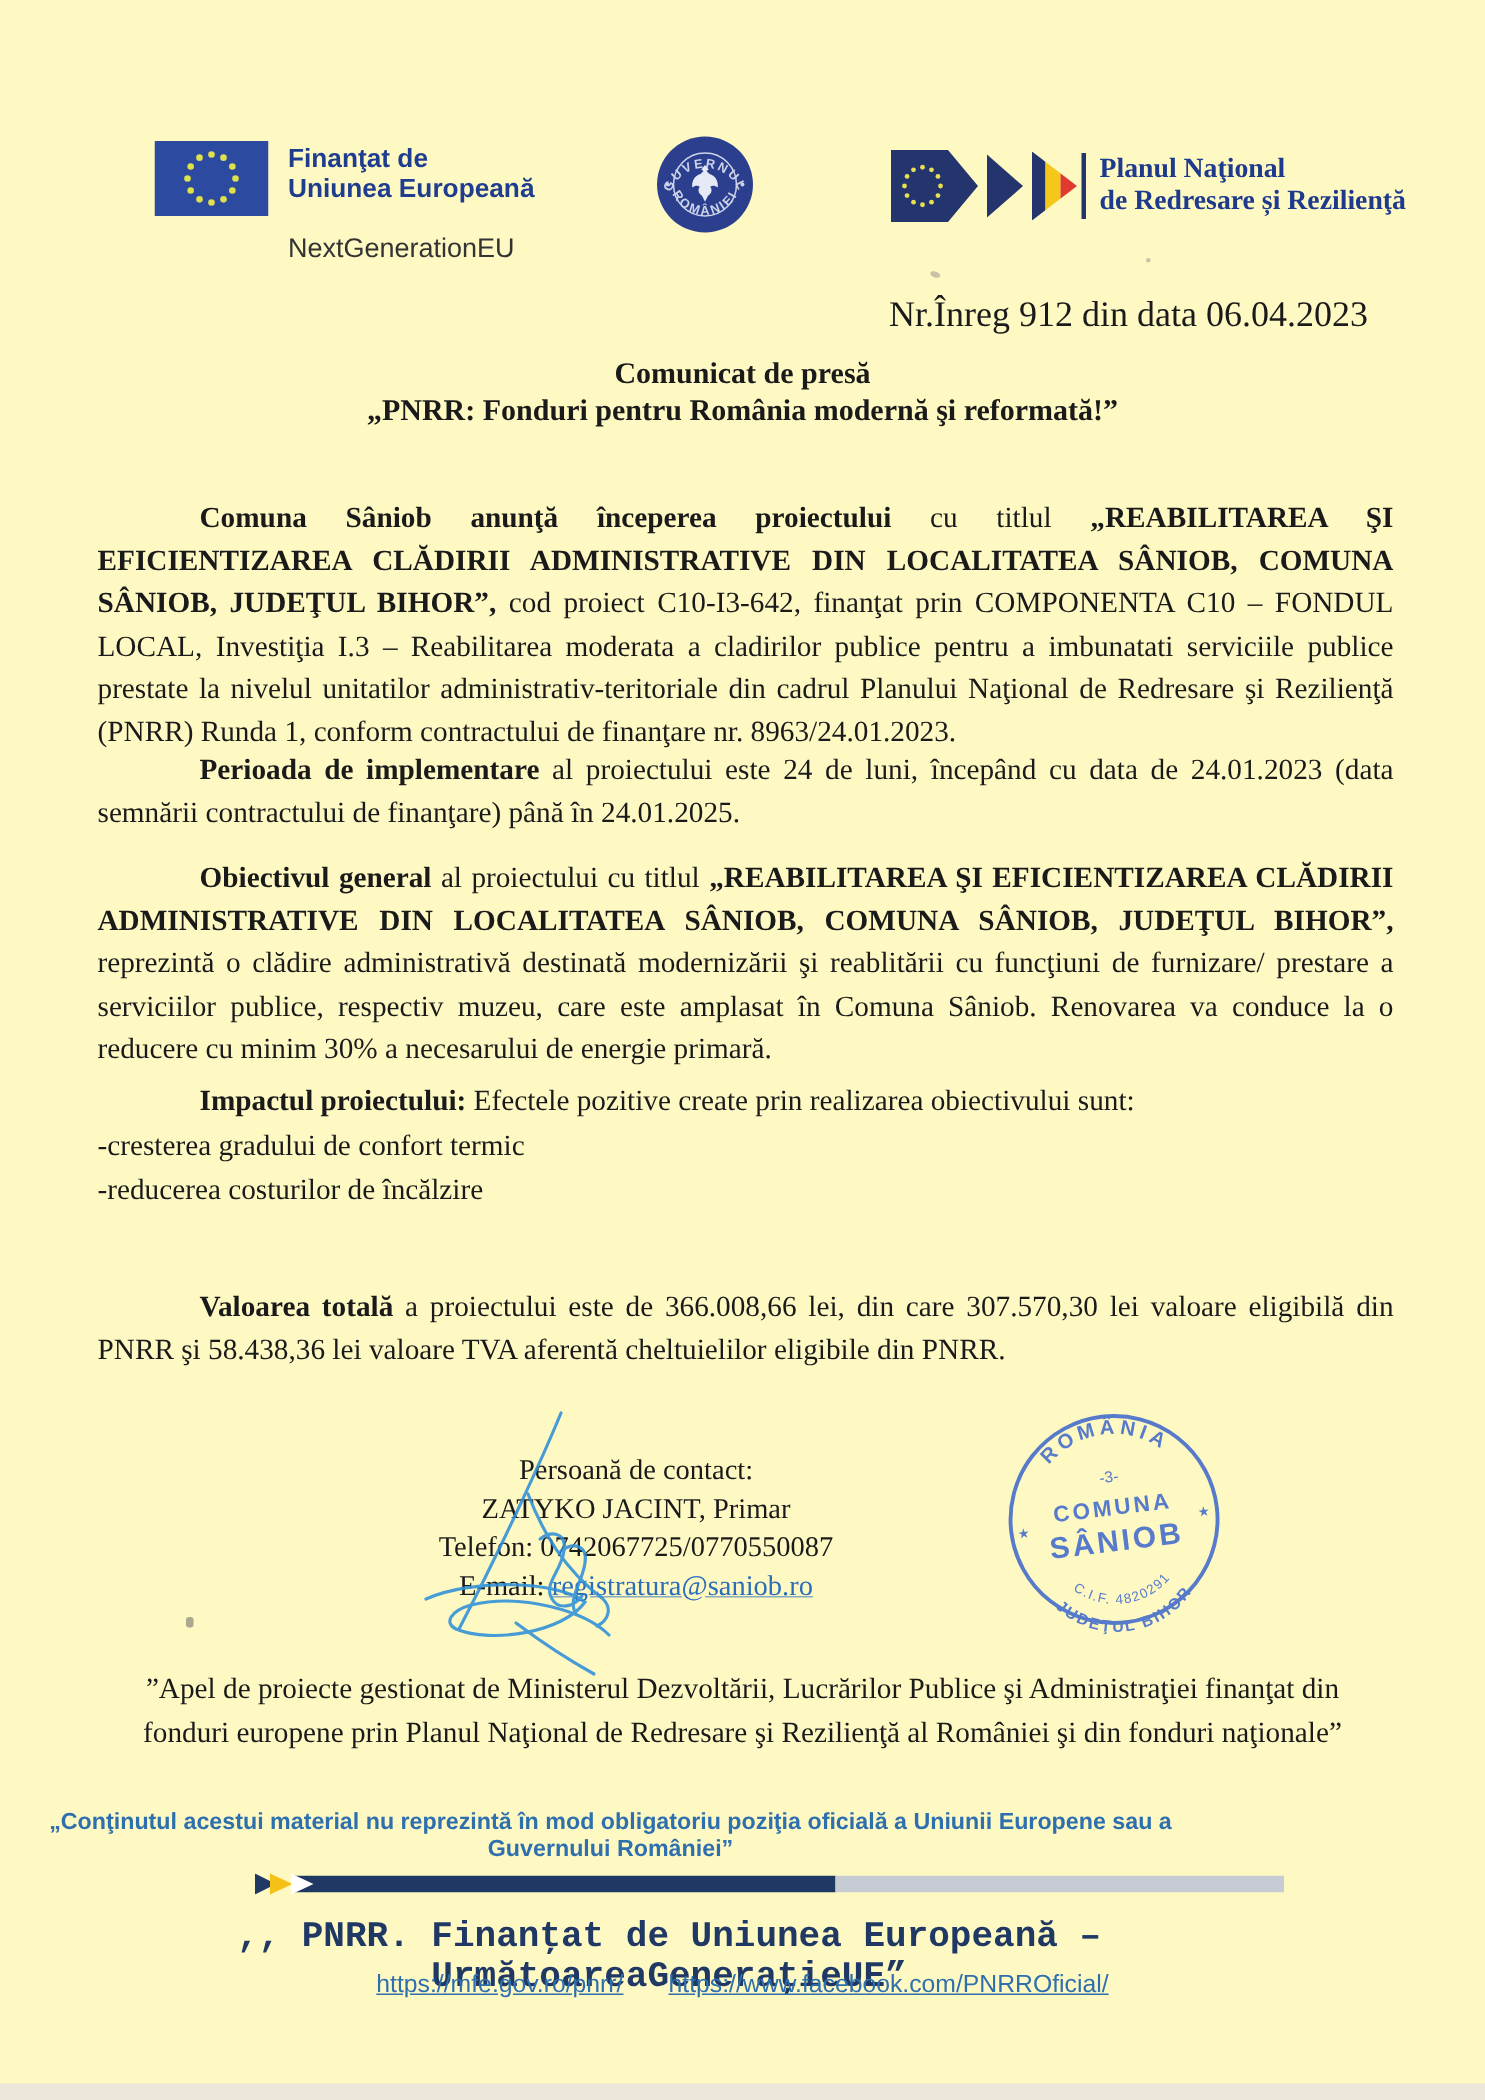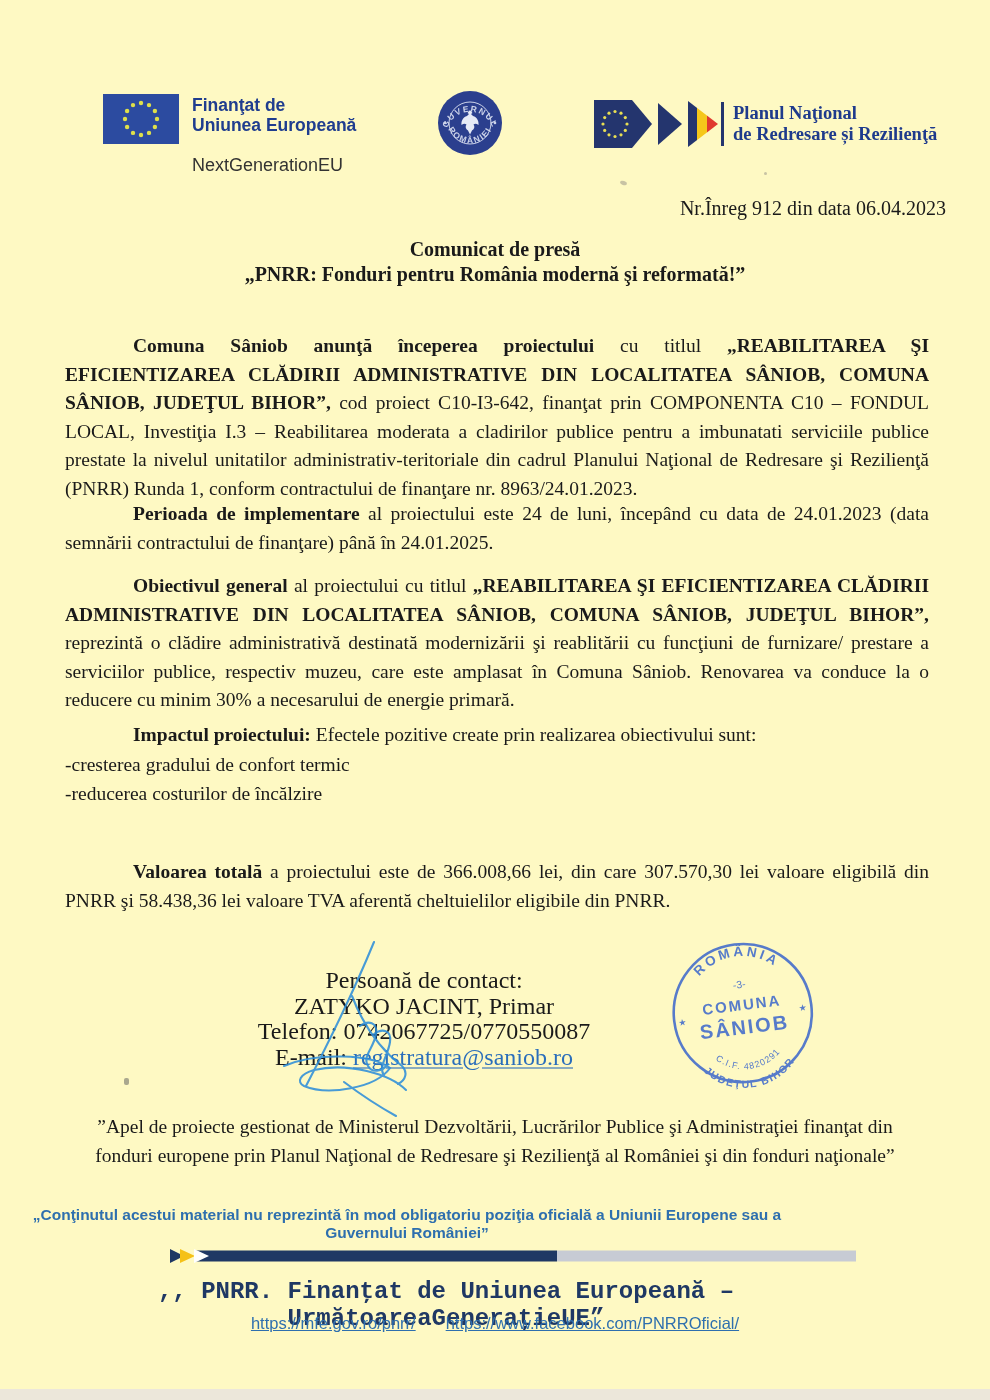--- a/index.html
+++ b/index.html
@@ -11,33 +11,33 @@
   .sans{font-family:"Liberation Sans",sans-serif;}
   
   .eu-logo{position:absolute;left:103px;top:94px;display:flex;gap:13px;align-items:flex-start;}
   .eu-logo .txt{line-height:20px;padding-top:1px;}
   .eu-logo .l1,.eu-logo .l2{font-weight:bold;font-size:17.5px;color:#1f3d8f;}
   .eu-logo .l3{font-size:18px;color:#333;margin-top:20px;}
   .gov-seal{position:absolute;left:436px;top:89px;}
   .pnrr-logo{position:absolute;left:594px;top:99px;display:flex;align-items:center;gap:9px;}
   .pnrr-logo .txt{line-height:21px;font-weight:bold;font-size:18.5px;color:#1e3a8c;white-space:nowrap;}
   
-  .regno{position:absolute;right:44px;top:197px;font-size:20px;}
+  .regno{position:absolute;right:78px;top:197px;font-size:24px;}
   .title{position:absolute;left:0;top:237px;width:990px;text-align:center;font-weight:bold;font-size:20px;line-height:25px;}
   .para{position:absolute;left:65px;width:864px;font-size:19.5px;line-height:28.6px;text-align:justify;}
   .indent{text-indent:68px;}
   .p1{top:332px;}
   .p2{top:500px;}
   .p3{top:572px;}
   .impact{top:720px;line-height:29.5px;}
   .impact .li{text-indent:0;text-align:left;}
   .val{top:858px;}
   b.run{font-weight:bold;}
   
-  .contact{position:absolute;left:0;top:968px;width:848px;text-align:center;font-size:24px;line-height:25.5px;}
+  .contact{position:absolute;left:0;top:968px;width:848px;text-align:center;font-size:19px;line-height:25.5px;}
   .contact a{color:#2a6ebb;text-decoration:underline;text-decoration-color:rgba(42,110,187,.55);}
   .signature{position:absolute;left:256px;top:934px;}
   .stamp{position:absolute;left:668px;top:938px;transform:rotate(-7deg);opacity:.85;}
   
   .apel{position:absolute;left:85px;top:1112px;width:820px;text-align:center;font-size:19.5px;line-height:29px;}
   .disclaimer{position:absolute;left:0;top:1206px;width:814px;text-align:center;
     font-family:"Liberation Sans",sans-serif;font-size:15.5px;font-weight:600;color:#2e6fae;}
   .bar{position:absolute;left:170px;top:1249px;}
   .slogan{position:absolute;left:0;top:1278px;width:892px;text-align:center;
     font-family:Liberation Mono, monospace;font-weight:bold;font-size:24px;color:#1f3864;}

